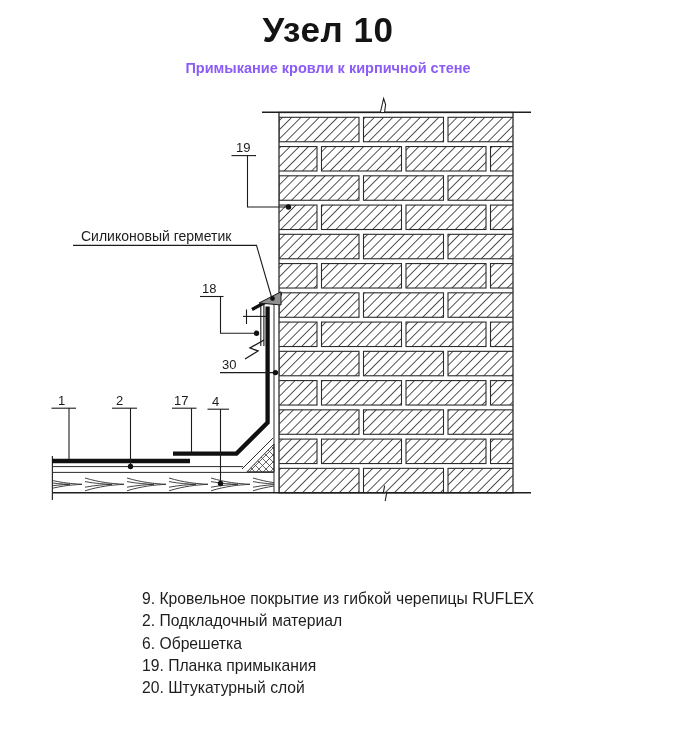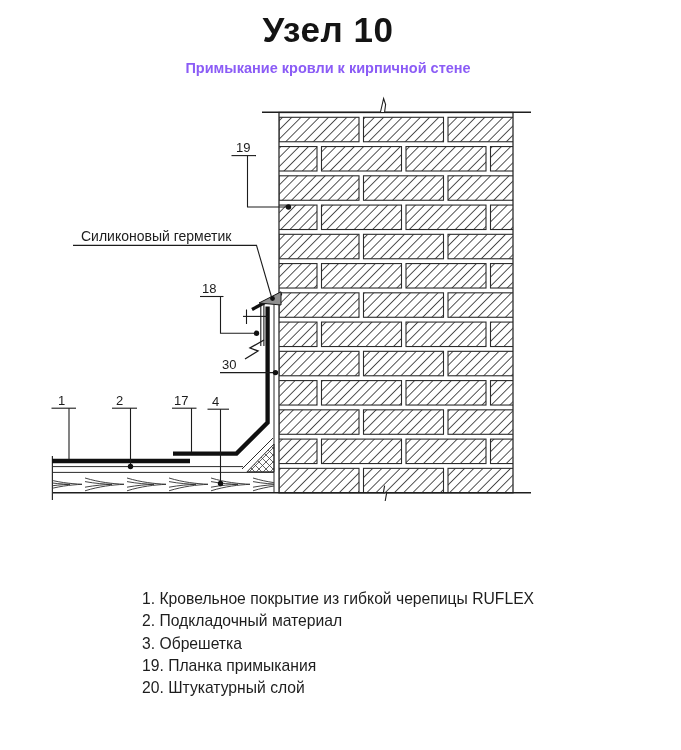--- a/index.html
+++ b/index.html
@@ -170,20 +170,20 @@
       <line x1="191.5" y1="408.2" x2="191.5" y2="452" stroke="#1c1c1c" stroke-width="1.1"></line>
 
       <text x="212" y="405.5" font-size="13">4</text>
       <line x1="207.5" y1="409.2" x2="229" y2="409.2" stroke="#1c1c1c" stroke-width="1.1"></line>
       <line x1="220.5" y1="409.2" x2="220.5" y2="483" stroke="#1c1c1c" stroke-width="1.1"></line>
       <circle cx="220.5" cy="483.5" r="2.7" fill="#111111"></circle>
     </g>
   </svg>
 
   <div class="legend">
-    <div>1. Кровельное покрытие из гибкой черепицы RUFLEX</div>
+    <div>9. Кровельное покрытие из гибкой черепицы RUFLEX</div>
     <div>2. Подкладочный материал</div>
-    <div>3. Обрешетка</div>
+    <div>6. Обрешетка</div>
     <div>19. Планка примыкания</div>
     <div>20. Штукатурный слой</div>
   </div>
 
 </div>
 
 </body></html>

